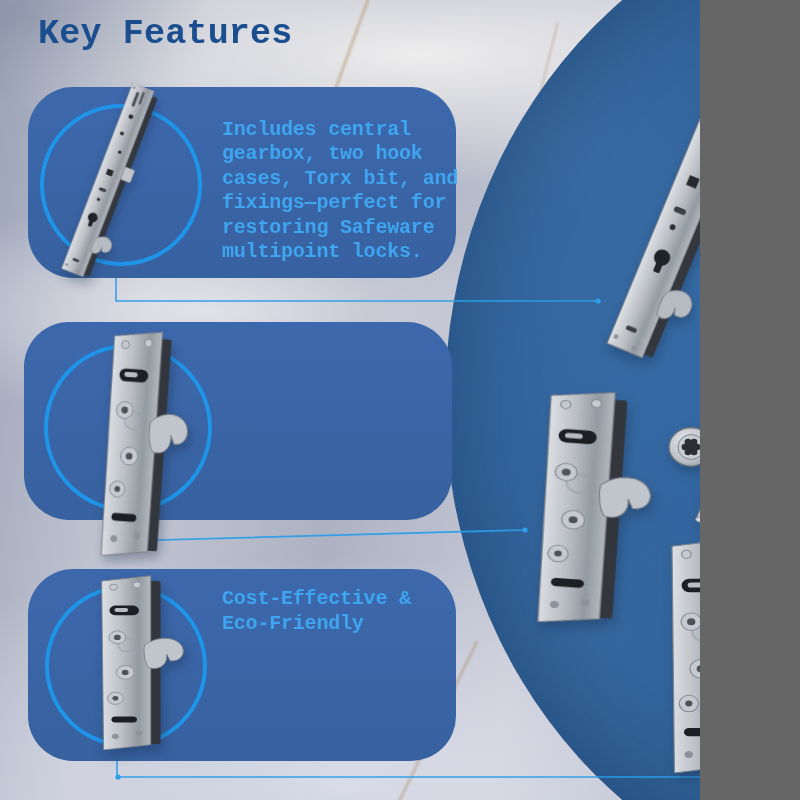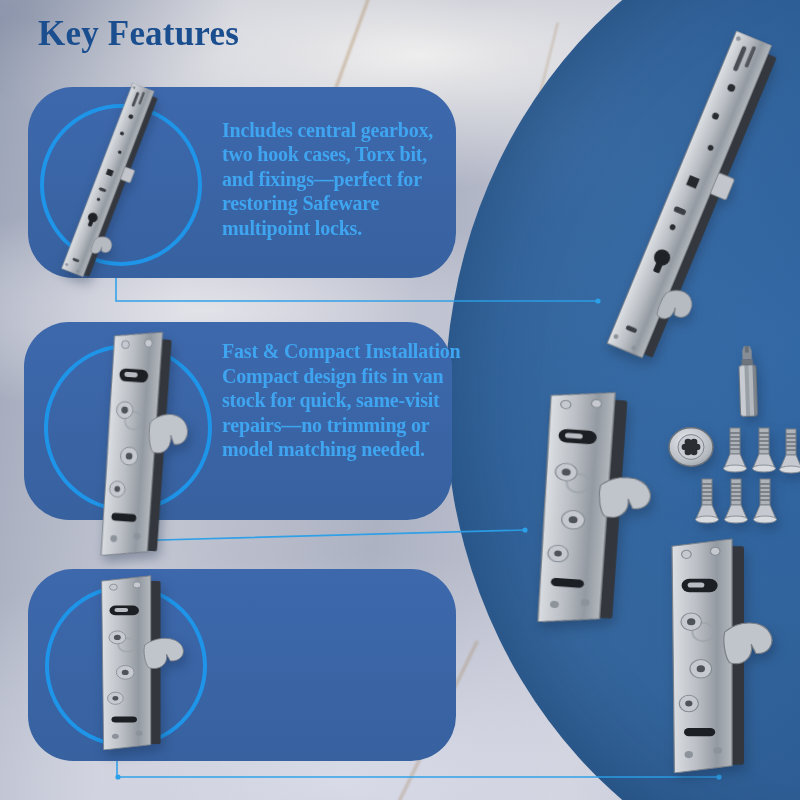--- a/index.html
+++ b/index.html
@@ -1,18 +1,18 @@
 <!DOCTYPE html>
 <html><head>
 <meta charset="utf-8">
 <style>
   html,body{margin:0;padding:0;background:#666;}
   .canvas{
-    position:relative;width:800px;height:800px;overflow:hidden;
-    font-family:Liberation Serif, serif;
+    position:relative;width:700px;height:800px;overflow:hidden;
+    font-family:Liberation Mono, monospace;
     background:
       radial-gradient(ellipse 620px 190px at 420px 55px, rgba(250,248,245,.85), rgba(250,248,245,0) 70%),
       radial-gradient(ellipse 520px 150px at 210px 310px, rgba(244,242,246,.65), rgba(244,242,246,0) 72%),
       radial-gradient(ellipse 760px 300px at 340px 780px, rgba(224,226,238,.85), rgba(224,226,238,0) 75%),
       radial-gradient(ellipse 300px 120px at 30px 20px, rgba(120,130,155,.45), rgba(120,130,155,0) 70%),
       linear-gradient(100deg,#9aa2b6 0%,#c3c6d2 25%,#adb2c3 50%,#c6c8d4 75%,#b0b5c6 100%);
   }
   .vein{position:absolute;z-index:1;filter:blur(1.2px);border-radius:3px;}
   .vein1{left:330px;top:-20px;width:3px;height:240px;background:rgba(172,138,94,.45);transform:rotate(20deg);}
   .vein2{left:430px;top:630px;width:3px;height:210px;background:rgba(168,138,100,.4);transform:rotate(26deg);}
@@ -261,21 +261,17 @@
   <div class="photo ph-screw" style="left:750px;top:477px">
     <svg viewBox="0 0 30 48">
         <use href="#sym-screw"></use>
       </svg>
   </div>
 
   <div class="card-text ct1">
     <br>
     <p>Includes central gearbox, two hook cases, Torx bit, and fixings—perfect for restoring Safeware multipoint locks.</p>
   </div>
-  <div class="card-text ct2">
-    <h3>Fast &amp; Compact Installation</h3><br>
-    <p>Compact design fits in van stock for quick, same-visit repairs—no trimming or model matching needed.</p>
-  </div>
   <div class="card-text ct3">
-    <br>
+    <h3>Cost-Effective &amp; Eco-Friendly</h3><br>
   </div>
 
 </div>
 
 </body></html>

